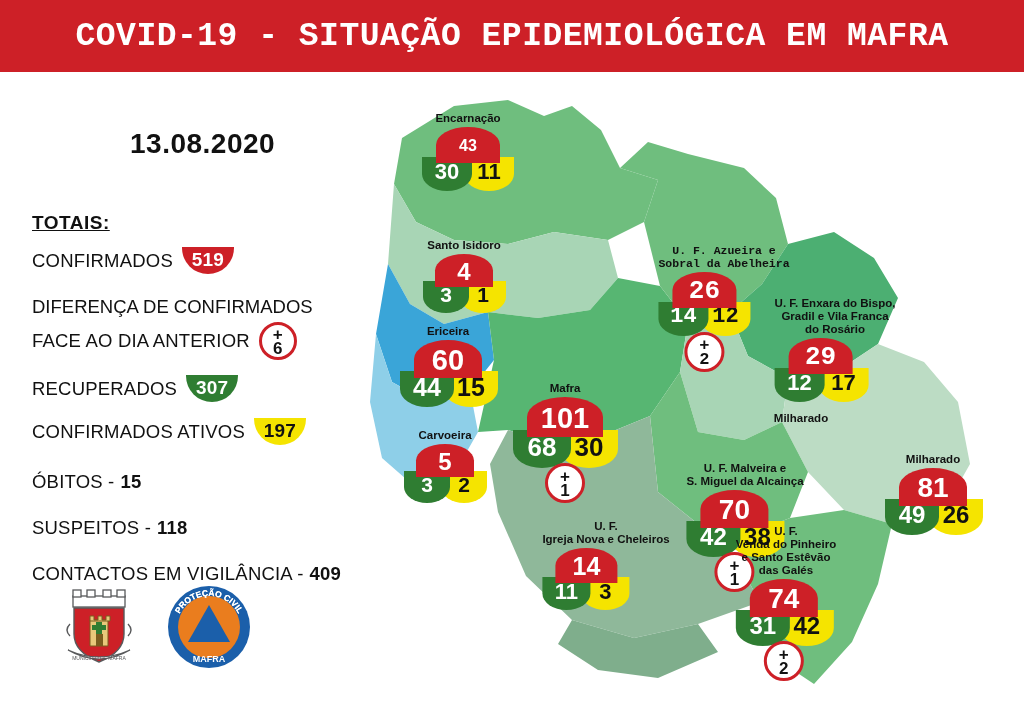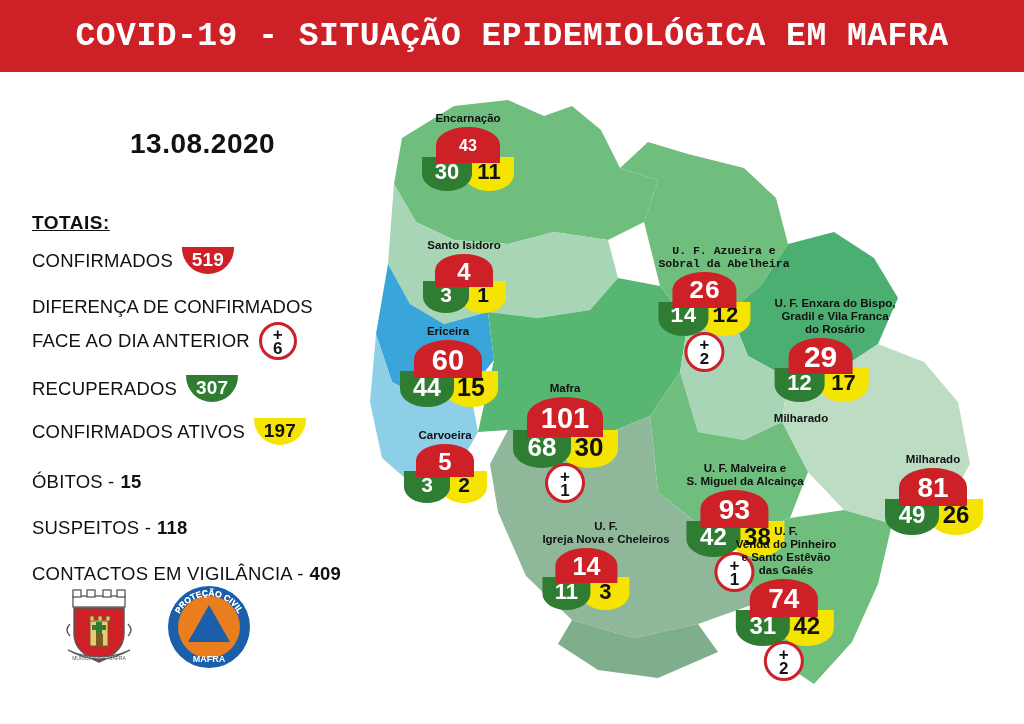--- a/index.html
+++ b/index.html
@@ -332,21 +332,21 @@
     </div>
   </div>
 
   <div class="marker" style="left:477px;top:225px;">
     <div class="marker-label">
       <div>U. F. Enxara do Bispo,</div>
       <div>Gradil e Vila Franca</div>
       <div>do Rosário</div>
     </div>
     <div class="marker-graphic" style="width:92px;height:66px;">
-      <div class="m-top" style="width:64px;height:36px;font-size:30px;line-height:34px;">29</div>
+      <div class="m-top" style="width:64px;height:36px;font-size:26px;line-height:34px;font-family:Liberation Mono, monospace;">29</div>
       <div class="m-bl" style="left:0;top:30px;width:50px;height:34px;font-size:22px;line-height:30px;">12</div>
       <div class="m-br" style="left:44px;top:30px;width:50px;height:34px;font-size:22px;line-height:30px;">17</div>
     </div>
   </div>
 
   <div class="marker" style="left:575px;top:381px;">
     <div class="marker-label">
       <div>Milharado</div>
     </div>
     <div class="marker-graphic" style="width:96px;height:68px;">
@@ -355,21 +355,21 @@
       <div class="m-br" style="left:44px;top:31px;width:54px;height:36px;font-size:24px;line-height:32px;">26</div>
     </div>
   </div>
 
   <div class="marker" style="left:387px;top:390px;">
     <div class="marker-label">
       <div>U. F. Malveira e</div>
       <div>S. Miguel da Alcainça</div>
     </div>
     <div class="marker-graphic" style="width:96px;height:108px;">
-      <div class="m-top" style="width:68px;height:38px;font-size:28px;line-height:36px;">93</div>
+      <div class="m-top" style="width:68px;height:38px;font-size:28px;line-height:36px;">70</div>
       <div class="m-bl" style="left:0;top:31px;width:54px;height:36px;font-size:24px;line-height:32px;">42</div>
       <div class="m-br" style="left:44px;top:31px;width:54px;height:36px;font-size:24px;line-height:32px;">38</div>
       <div class="m-delta" style="top:62px;">
         <span class="d-plus">+</span>
         <span class="d-num">1</span>
       </div>
     </div>
   </div>
 
   <div class="marker" style="left:428px;top:453px;">

